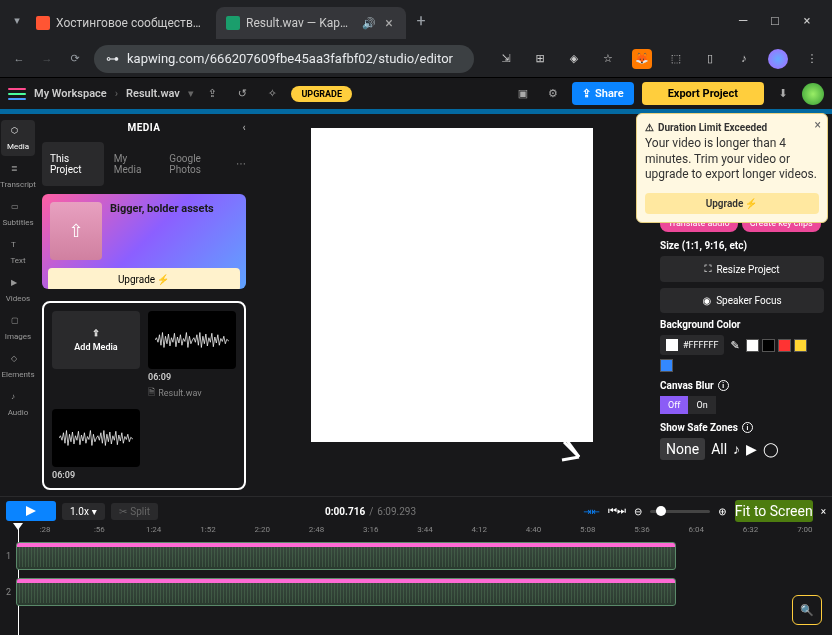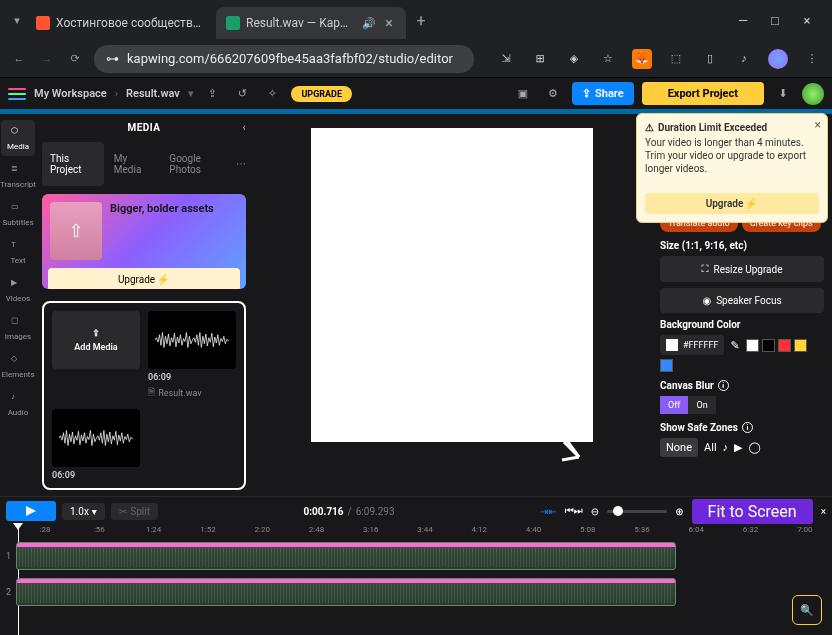--- a/index.html
+++ b/index.html
@@ -52,47 +52,47 @@
 .wave-svg{width:85%;height:30px}
 .media-time{font-size:9px;color:#ccc;font-weight:600}
 .media-name{font-size:9px;color:#888;display:flex;align-items:center;gap:3px}
 .canvas-area{flex:1;background:#18181a;display:flex;align-items:flex-start;justify-content:center;padding-top:14px;position:relative}
 .canvas{width:282px;height:314px;background:#fff}
 .arrow-overlay{position:absolute;pointer-events:none;left:232px;top:118px}
 .right-panel{width:180px;background:#18181a;padding:8px;display:flex;flex-direction:column;gap:10px;position:relative}
 .toast{position:absolute;top:-1px;right:4px;left:-16px;background:#fff8e1;border:1px solid #e8d080;border-radius:6px;padding:8px;color:#333;z-index:10}
 .toast-hdr{display:flex;align-items:center;gap:4px;font-weight:700;font-size:10px;margin-bottom:3px}
 .toast-close{position:absolute;top:4px;right:6px;color:#666;font-size:12px}
-.toast-body{font-size:10px;line-height:1.3;margin-bottom:18px}
+.toast-body{font-size:12px;line-height:1.3;margin-bottom:10px}
 .toast-cta{background:#ffe8a0;text-align:center;padding:5px;border-radius:4px;font-size:10px;font-weight:600}
 .rp-section{margin-top:92px}
 .rp-label{font-size:10px;font-weight:700;margin-bottom:5px;display:flex;align-items:center;gap:4px}
 .rp-btn{background:#2a2a2c;border-radius:4px;padding:7px;font-size:10px;display:flex;align-items:center;justify-content:center;gap:5px;margin-bottom:6px}
-.rp-chip{background:#c2410c;padding:4px 8px;border-radius:8px}
+.rp-chip{background:#ec4899;padding:4px 8px;border-radius:8px}
 .swatches{display:flex;gap:3px;align-items:center}
 .swatch{width:13px;height:13px;border:1px solid #555}
 .hex-box{background:#2a2a2c;padding:4px 6px;border-radius:3px;font-size:9px;display:flex;align-items:center;gap:5px}
 .hex-chip{width:12px;height:12px;background:#fff}
 .toggle{display:flex;font-size:9px}
 .toggle span{padding:4px 8px;background:#2a2a2c}
 .toggle span.active{background:#8b5cf6;color:#fff}
-.social-row{display:flex;gap:6px;align-items:center;font-size:11px}
+.social-row{display:flex;gap:6px;align-items:center;font-size:14px}
 .social-row span:first-child{background:#3a3a3c;padding:3px 6px;border-radius:3px}
 .timeline{height:139px;background:#18181a;display:flex;flex-direction:column;border-top:1px solid #2a2a2c}
 .tl-controls{height:28px;display:flex;align-items:center;padding:0 6px;gap:6px;font-size:10px}
 .play-btn{background:#0a84ff;width:50px;height:20px;border-radius:3px;display:flex;align-items:center;justify-content:center}
 .speed-sel{background:#2a2a2c;padding:3px 8px;border-radius:3px;display:flex;align-items:center;gap:3px}
 .split-btn{background:#2a2a2c;padding:3px 8px;border-radius:3px;color:#666;display:flex;align-items:center;gap:3px}
 .time-display{margin:0 auto;display:flex;align-items:center;gap:4px}
 .tc-cur{color:#fff;font-weight:700}
 .tc-dur{color:#777}
 .tl-right{display:flex;align-items:center;gap:8px}
 .zoom-slider{width:60px;height:3px;background:#444;border-radius:2px;position:relative}
 .zoom-thumb{position:absolute;left:6px;top:-4px;width:10px;height:10px;background:#fff;border-radius:50%}
-.fit-btn{background:#6d28d9;padding:3px 16px;border-radius:3px;font-size:16px}
+.fit-btn{background:#4d7c0f;padding:3px 0;border-radius:3px;font-size:14px}
 .ruler{height:16px;display:flex;font-size:8px;color:#888;padding-left:18px;position:relative}
 .ruler span{flex:1;text-align:center}
 .playhead{position:absolute;left:18px;top:0;width:1px;height:120px;background:#fff}
 .playhead::before{content:'';position:absolute;top:-2px;left:-5px;border:5px solid transparent;border-top:7px solid #fff}
 .tracks{flex:1;padding:0 6px 0 18px;display:flex;flex-direction:column;gap:6px}
 .track{height:30px;display:flex;align-items:center;gap:2px}
 .track-num{width:8px;font-size:9px;color:#888;margin-left:-12px}
 .clip{height:28px;background:linear-gradient(180deg,#3a4a3f,#2a3a2f);border:1px solid #5a8a6a;border-radius:3px;flex:0 0 660px;position:relative;overflow:hidden}
 .clip::before{content:'';position:absolute;inset:2px;background:repeating-linear-gradient(90deg,#4a6a4f 0 1px,transparent 1px 3px);opacity:0.6}
 .clip::after{content:'';position:absolute;top:0;left:0;right:0;height:4px;background:#ff6ad5}
@@ -277,21 +277,21 @@
       <div class="toast-cta">Upgrade ⚡</div>
     </div>
     <div class="rp-section">
       <div style="display:flex;gap:4px;font-size:9px;margin-bottom:8px">
         <div class="rp-chip">Translate audio</div>
         <div class="rp-chip">Create key clips</div>
       </div>
       <div class="rp-label">Size (1:1, 9:16, etc)</div>
       <div class="rp-btn">
           <span>⛶</span>
-          <span>Resize Upgrade</span>
+          <span>Resize Project</span>
         </div>
       <div class="rp-btn">
           <span>◉</span>
           <span>Speaker Focus</span>
         </div>
       <div class="rp-label">Background Color</div>
       <div style="display:flex;gap:6px;align-items:center;margin-bottom:4px">
         <div class="hex-box">
             <div class="hex-chip"></div>
             <span>#FFFFFF</span>

